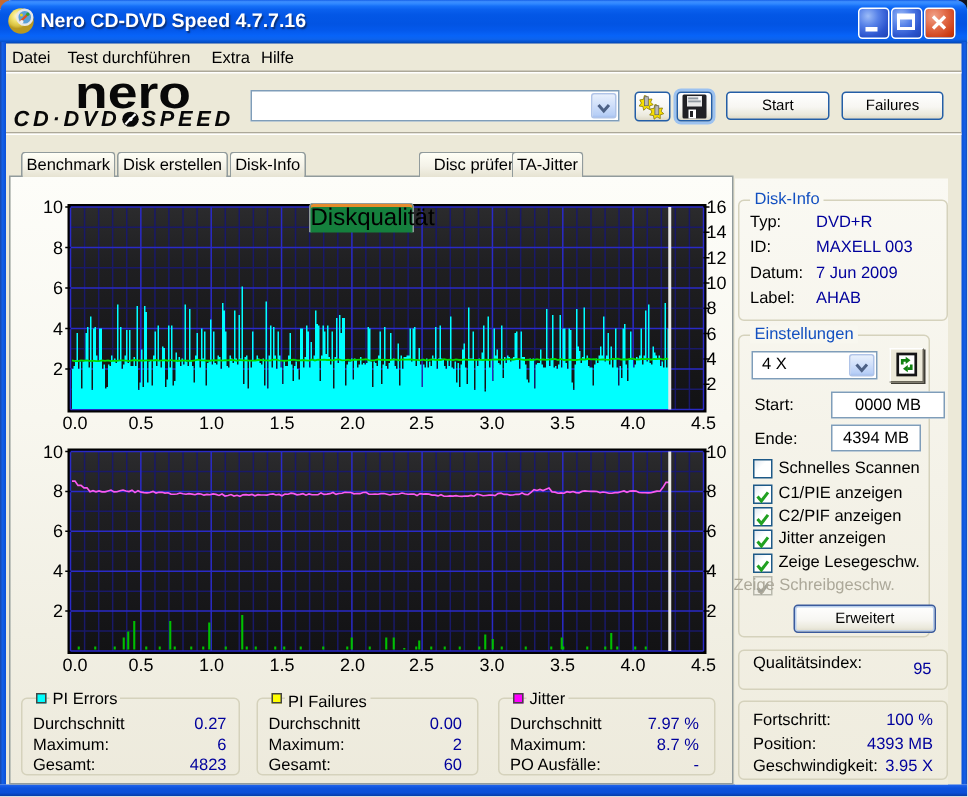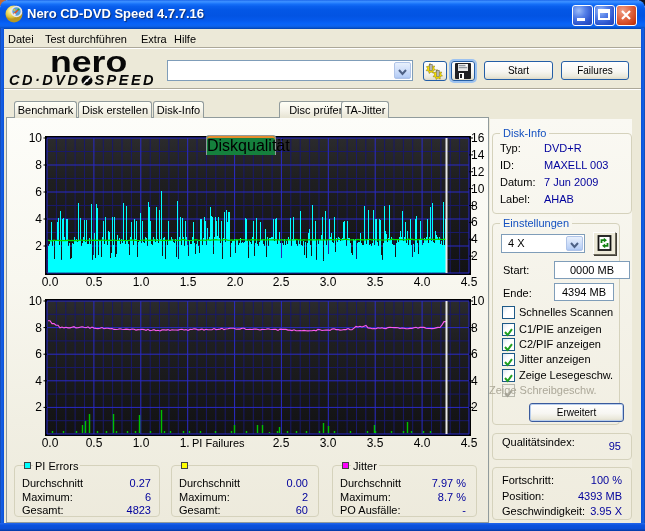--- a/index.html
+++ b/index.html
@@ -285,21 +285,21 @@
     <div class="abs" style="left:24px;top:462px;width:7px;height:7px;background:#00FFFF;border:1px solid #444"></div>
     <div class="row" style="left:33px;top:460px;background:#EFECDF;padding:0 2px">PI Errors</div>
     <div class="row" style="left:22px;top:477px">Durchschnitt</div>
     <div class="row val rt" style="left:91px;top:477px;width:60px">0.27</div>
     <div class="row" style="left:22px;top:490.5px">Maximum:</div>
     <div class="row val rt" style="left:91px;top:490.5px;width:60px">6</div>
     <div class="row" style="left:22px;top:504px">Gesamt:</div>
     <div class="row val rt" style="left:91px;top:504px;width:60px">4823</div>
     <div class="grp" style="left:171px;top:465px;width:148px;height:52px"></div>
     <div class="abs" style="left:181px;top:462px;width:7px;height:7px;background:#FFFF00;border:1px solid #444"></div>
-    <div class="row" style="left:190px;top:437px;background:#EFECDF;padding:0 2px">PI Failures</div>
+    <div class="row" style="left:190px;top:462px;background:#EFECDF;padding:0 2px">PI Failures</div>
     <div class="row" style="left:179px;top:477px">Durchschnitt</div>
     <div class="row val rt" style="left:248px;top:477px;width:60px">0.00</div>
     <div class="row" style="left:179px;top:490.5px">Maximum:</div>
     <div class="row val rt" style="left:248px;top:490.5px;width:60px">2</div>
     <div class="row" style="left:179px;top:504px">Gesamt:</div>
     <div class="row val rt" style="left:248px;top:504px;width:60px">60</div>
     <div class="grp" style="left:332px;top:465px;width:145px;height:52px"></div>
     <div class="abs" style="left:342px;top:462px;width:7px;height:7px;background:#FF00FF;border:1px solid #444"></div>
     <div class="row" style="left:351px;top:460px;background:#EFECDF;padding:0 2px">Jitter</div>
     <div class="row" style="left:340px;top:477px">Durchschnitt</div>

